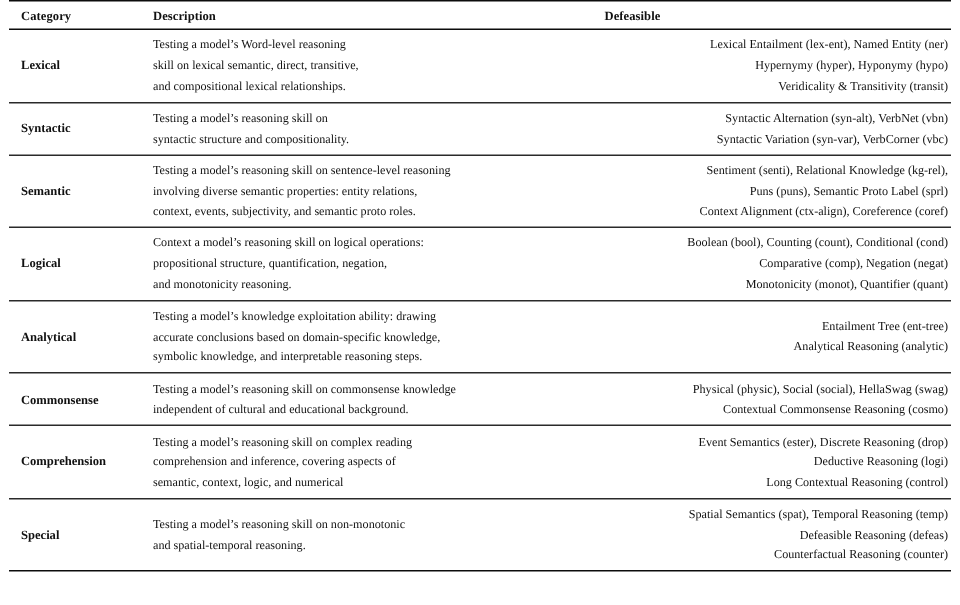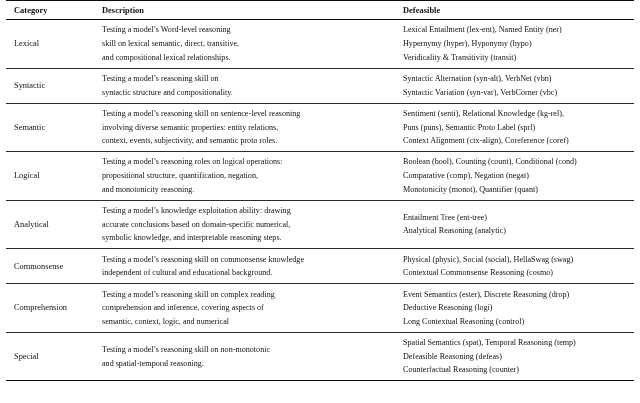--- a/index.html
+++ b/index.html
@@ -54,27 +54,27 @@
   }
   th.cell-category    { padding-left: 8px; margin-top: 23px; }
   th.cell-description { padding-left: 4px; margin-left: 42px; }
   th.cell-phenomena   { padding-left: 5px; }
 
   td {
     vertical-align: middle;
     padding: 3.4px 0 3.4px 0;
   }
   td.cell-category {
-    font-weight: normal;
+    font-weight: bold;
     padding-left: 8px;
     white-space: nowrap;
     font-size: 8.4px;
   }
   td.cell-description { padding-left: 4px; padding-right: 4px; }
-  td.cell-phenomena   { padding-left: 5px; padding-right: 2px; }
+  td.cell-phenomena   { padding-left: 5px; padding-right: 2px; text-align: right; }
 
   .line {
     display: block;
     line-height: 13.6px;
     white-space: nowrap;
   }
 
   .tail-space { height: 18px; }
 </style>
 </head>
@@ -128,35 +128,35 @@
           </td>
           <td class="cell-phenomena">
             <span class="line">Sentiment (senti), Relational Knowledge (kg-rel),</span>
             <span class="line">Puns (puns), Semantic Proto Label (sprl)</span>
             <span class="line">Context Alignment (ctx-align), Coreference (coref)</span>
           </td>
         </tr>
         <tr class="body-row">
           <td class="cell-category">Logical</td>
           <td class="cell-description">
-            <span class="line">Testing a model’s reasoning roles on logical operations:</span>
+            <span class="line">Context a model’s reasoning skill on logical operations:</span>
             <span class="line">propositional structure, quantification, negation,</span>
             <span class="line">and monotonicity reasoning.</span>
           </td>
           <td class="cell-phenomena">
             <span class="line">Boolean (bool), Counting (count), Conditional (cond)</span>
             <span class="line">Comparative (comp), Negation (negat)</span>
             <span class="line">Monotonicity (monot), Quantifier (quant)</span>
           </td>
         </tr>
         <tr class="body-row">
           <td class="cell-category">Analytical</td>
           <td class="cell-description">
             <span class="line">Testing a model’s knowledge exploitation ability: drawing</span>
-            <span class="line">accurate conclusions based on domain-specific numerical,</span>
+            <span class="line">accurate conclusions based on domain-specific knowledge,</span>
             <span class="line">symbolic knowledge, and interpretable reasoning steps.</span>
           </td>
           <td class="cell-phenomena">
             <span class="line">Entailment Tree (ent-tree)</span>
             <span class="line">Analytical Reasoning (analytic)</span>
           </td>
         </tr>
         <tr class="body-row">
           <td class="cell-category">Commonsense</td>
           <td class="cell-description">

